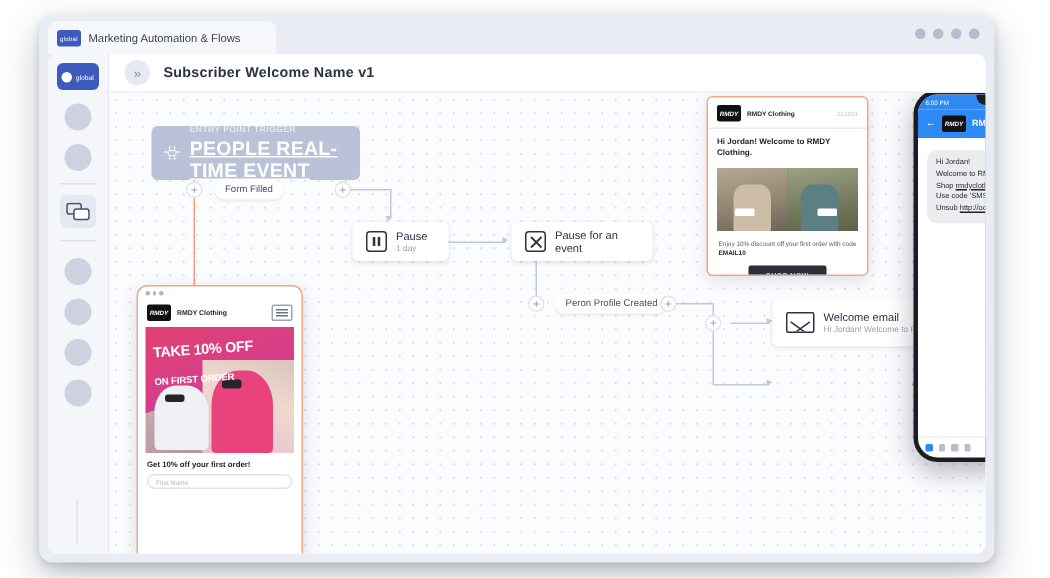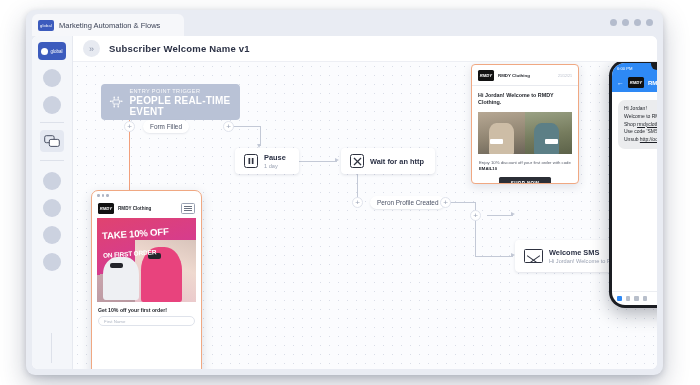--- a/index.html
+++ b/index.html
@@ -56,35 +56,35 @@
   .footer { height:42px; flex:0 0 auto; background:#fff; position:relative; }
   .validate { position:absolute; right:16px; top:8px; width:70px; height:22px;
     background:#8b8d93; color:#fff; border:none; border-radius:3px;
     font-size:8px; font-weight:bold; letter-spacing:.7px; font-family:inherit; }
 
   
   .node { position:absolute; }
   .trigger { left:28px; top:22px; width:139px; height:36px; background:#b9c2d6;
     border-radius:4px; display:flex; align-items:center; gap:6px; padding-left:8px; color:#fff; }
   .trig-txt .t1 { font-size:5.6px; letter-spacing:.35px; opacity:.92; }
-  .trig-txt .t2 { font-size:10px; font-weight:bold; letter-spacing:.2px; margin-top:1px; }
+  .trig-txt .t2 { font-size:13px; font-weight:bold; letter-spacing:.2px; margin-top:1px;text-decoration:underline; }
 
   .plus { position:absolute; width:11px; height:11px; border-radius:50%; background:#fff;
     border:1px solid #e0e4ed; color:#9aa3b5; font-size:8px; line-height:9px;
     text-align:center; z-index:4; }
   .pill { position:absolute; background:#fff; border-radius:9px; height:13px;
     display:flex; align-items:center; padding:0 7px; font-size:6.4px; color:#4b5265;
     box-shadow:0 1px 2px rgba(40,50,80,.10); z-index:3; }
 
   .card { position:absolute; background:#fff; border-radius:4px;
     box-shadow:0 1px 3px rgba(40,50,80,.13); display:flex; align-items:center;
     gap:6px; padding:0 9px; z-index:3; }
   .sqico { width:14px; height:14px; border:1.2px solid #2e3240; border-radius:2.5px;
     display:flex; align-items:center; justify-content:center; flex:0 0 auto; }
-  .c-title { font-size:7.4px; font-weight:bold; color:#2b3145; }
+  .c-title { font-size:7.4px; font-weight:normal; color:#2b3145; }
   .c-sub { font-size:5.6px; color:#9aa2b3; margin-top:1px; }
 
   .env { width:19px; height:14px; border:1.4px solid #2e3240; border-radius:1.5px;
     position:relative; flex:0 0 auto; overflow:hidden; }
   .env:before, .env:after { content:""; position:absolute; width:13px; height:1.4px;
     background:#2e3240; top:5.4px; left:1.5px; }
   .env:before { transform:rotate(36deg); transform-origin:left center; }
   .env:after { transform:rotate(-36deg); transform-origin:right center; }
 
   .ln { position:absolute; background:#c3c9d6; z-index:1; }
@@ -294,36 +294,36 @@
             </div>
           </div>
 
           <div class="card" style="left:268px;top:86px;width:94px;height:26px;">
             <div class="sqico">
               <svg width="9" height="9" viewBox="0 0 9 9">
                   <line x1="1" y1="1" x2="8" y2="8" stroke="#2e3240" stroke-width="1.2"></line>
                   <line x1="8" y1="1" x2="1" y2="8" stroke="#2e3240" stroke-width="1.2"></line>
                 </svg>
             </div>
-            <div class="c-title">Wait for an http</div>
+            <div class="c-title">Pause for an event</div>
           </div>
 
           <div class="plus" style="left:279px;top:134.5px;">+</div>
           <div class="pill" style="left:297px;top:133.5px;">Peron Profile Created</div>
           <div class="plus" style="left:367px;top:134.5px;">+</div>
           <div class="plus" style="left:397px;top:147.5px;">+</div>
 
-
-          <div class="card" style="left:442px;top:178px;width:141px;height:32px;">
+          <div class="card" style="left:442px;top:137px;width:141px;height:32px;">
             <div class="env"></div>
             <div>
-              <div class="c-title">Welcome SMS</div>
+              <div class="c-title">Welcome email</div>
               <div class="c-sub">Hi Jordan! Welcome to RMDY Clothi...</div>
             </div>
           </div>
+
 
           <div class="dev-l">
             <div class="bar">
               <i></i>
               <i></i>
               <i></i>
             </div>
             <div class="lp-hd">
               <div class="brandmark">
                 <span>RMDY</span>

